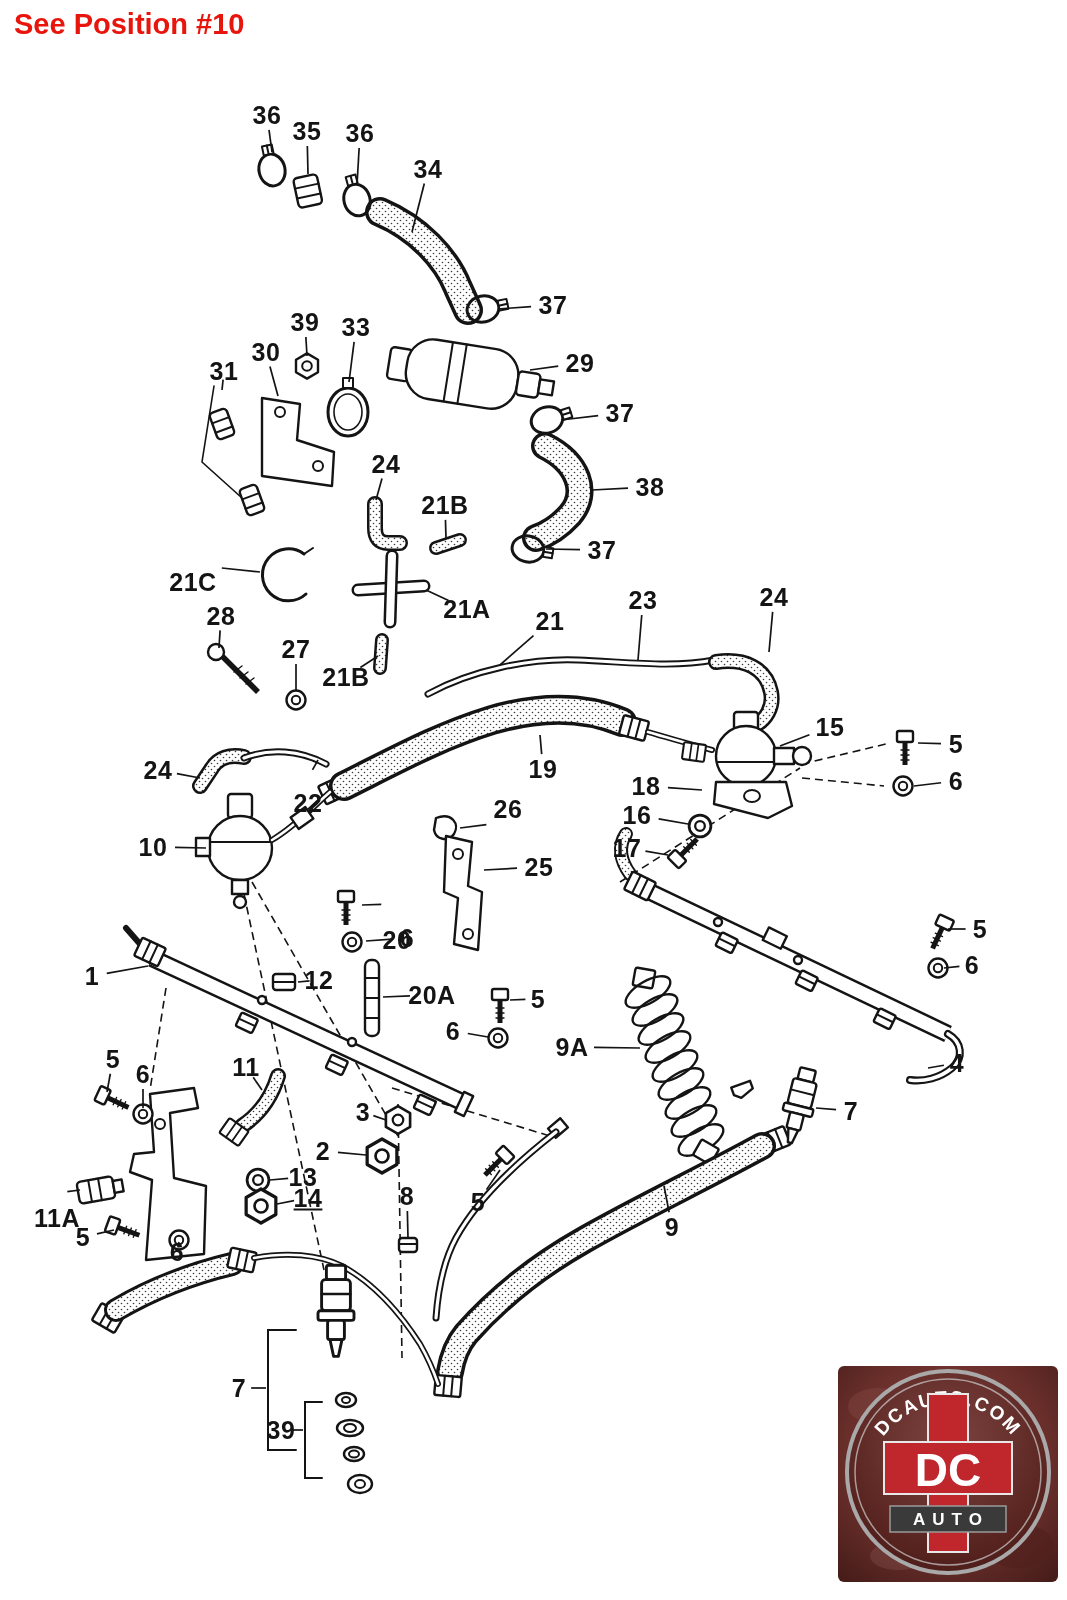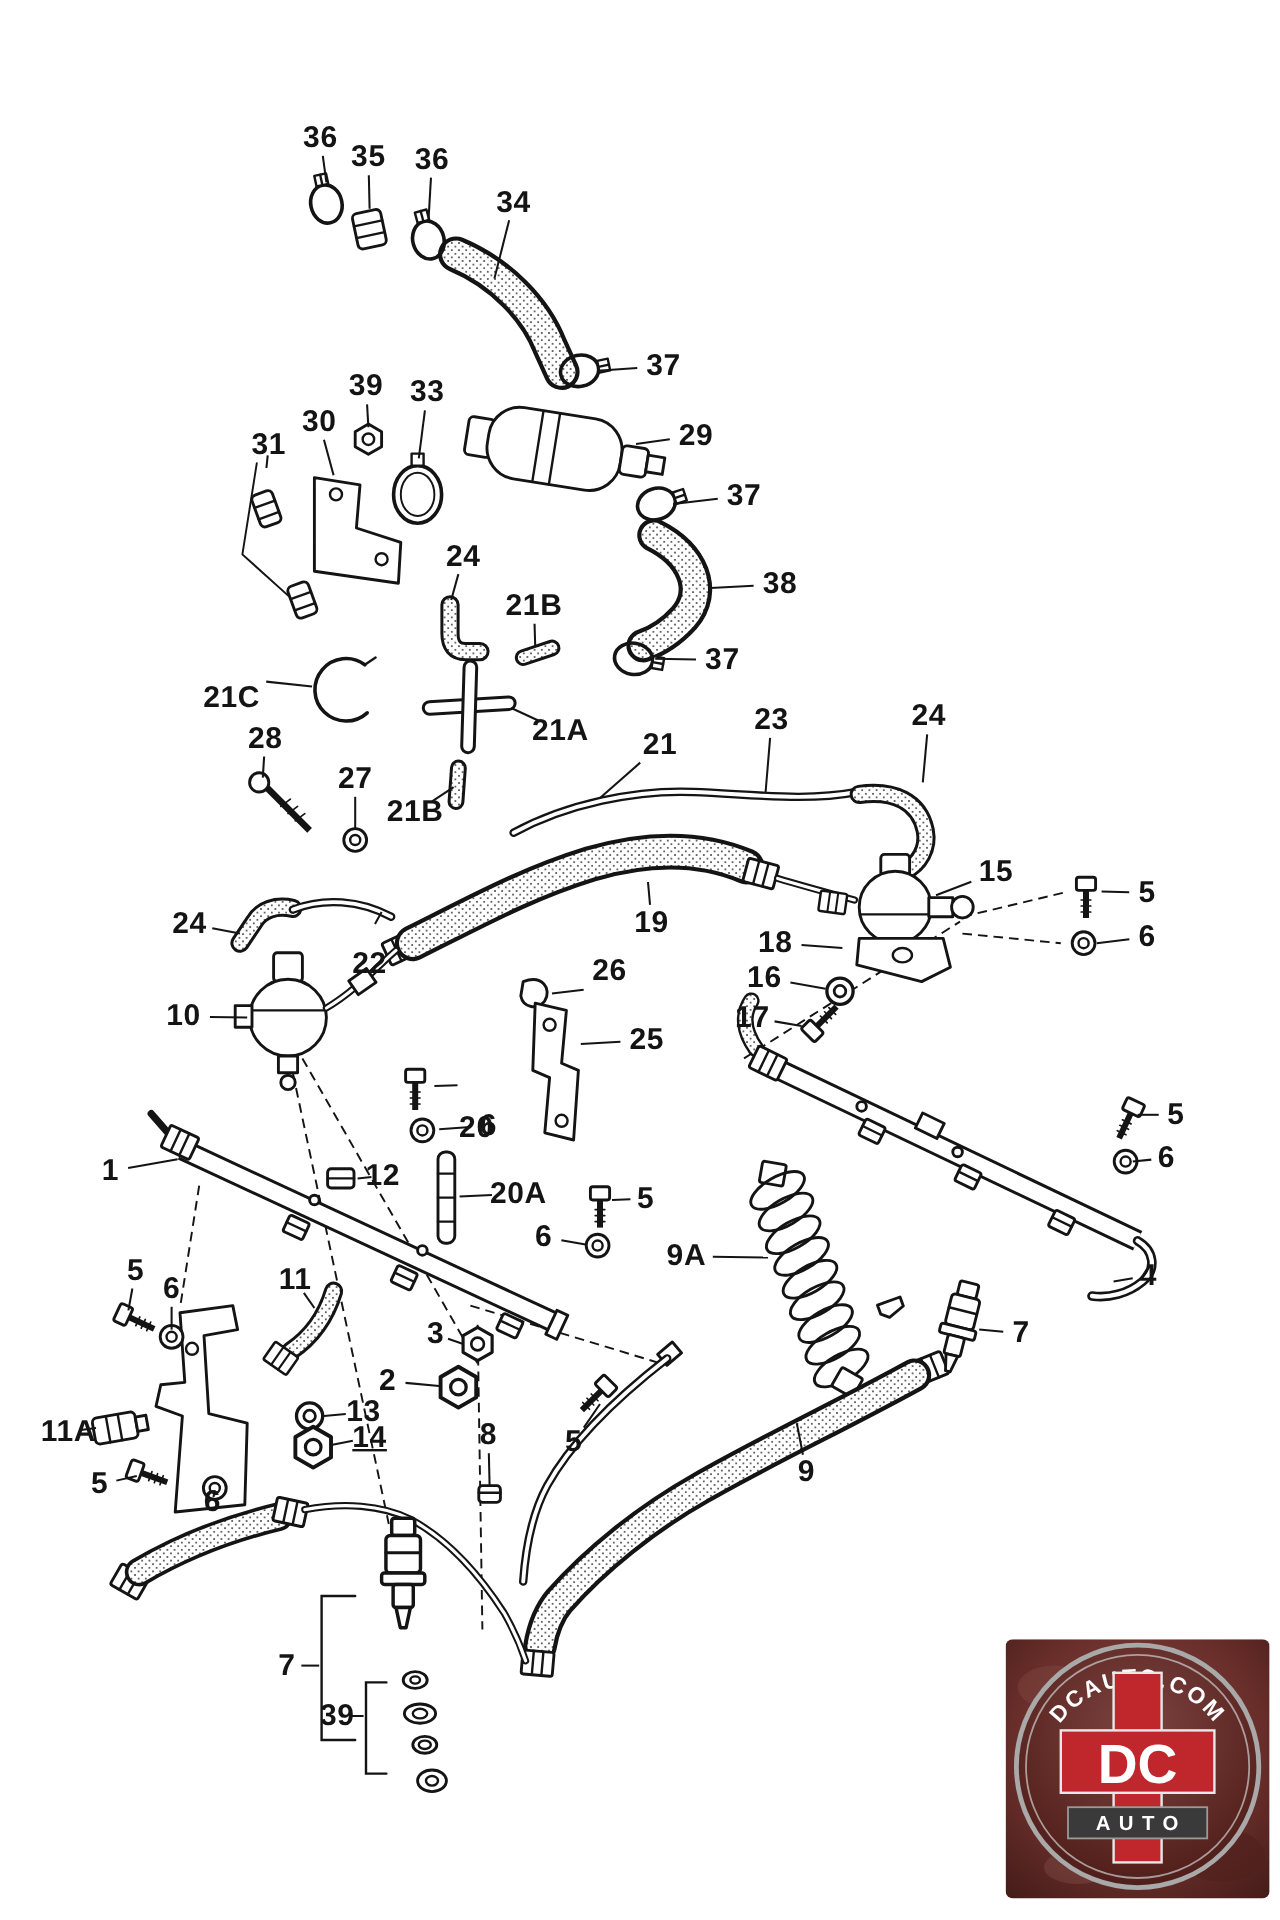--- a/index.html
+++ b/index.html
@@ -28,20 +28,21 @@
   .logo-dc{fill:#fff;font-size:46px;font-weight:bold;text-anchor:middle;
            font-family:"Liberation Sans",sans-serif}
   .logo-auto{fill:#fff;font-size:17px;font-weight:bold;letter-spacing:7px;text-anchor:middle;
            font-family:"Liberation Sans",sans-serif}
 </style>
 </head>
 <body>
 
 <div class="page">
 
+  <div class="header-note">See Position #10</div>
 
   <div class="diagram">
 
     <svg class="art" viewBox="0 0 1067 1600">
       <defs>
         <pattern id="stip" width="6" height="6" patternUnits="userSpaceOnUse">
           <rect width="6" height="6" fill="#ffffff"></rect>
           <circle cx="1.5" cy="1.5" r="0.8" fill="#3a3a3a"></circle>
           <circle cx="4.5" cy="4.5" r="0.8" fill="#3a3a3a"></circle>
         </pattern>
@@ -510,21 +511,21 @@
         <div class="callout" style="left: 572px; top: 1047px;">9A</div>
         <div class="callout" style="left: 980px; top: 929px;">5</div>
         <div class="callout" style="left: 972px; top: 965px;">6</div>
         <div class="callout" style="left: 957px; top: 1063px;">4</div>
         <div class="callout" style="left: 113px; top: 1059px;">5</div>
         <div class="callout" style="left: 143px; top: 1074px;">6</div>
         <div class="callout" style="left: 246px; top: 1067px;">11</div>
         <div class="callout" style="left: 363px; top: 1112px;">3</div>
         <div class="callout" style="left: 323px; top: 1151px;">2</div>
         <div class="callout" style="left: 851px; top: 1111px;">7</div>
-        <div class="callout" style="left: 57px; top: 1193px;">11A</div>
+        <div class="callout" style="left: 57px; top: 1218px;">11A</div>
         <div class="callout" style="left: 303px; top: 1177px;">13</div>
         <div class="callout" style="left: 308px; top: 1198px; text-decoration: underline;">14</div>
         <div class="callout" style="left: 407px; top: 1196px;">8</div>
         <div class="callout" style="left: 478px; top: 1202px;">5</div>
         <div class="callout" style="left: 672px; top: 1227px;">9</div>
         <div class="callout" style="left: 83px; top: 1237px;">5</div>
         <div class="callout" style="left: 177px; top: 1252px;">6</div>
         <div class="callout" style="left: 239px; top: 1388px;">7</div>
         <div class="callout" style="left: 281px; top: 1430px;">39</div>
       </div>

